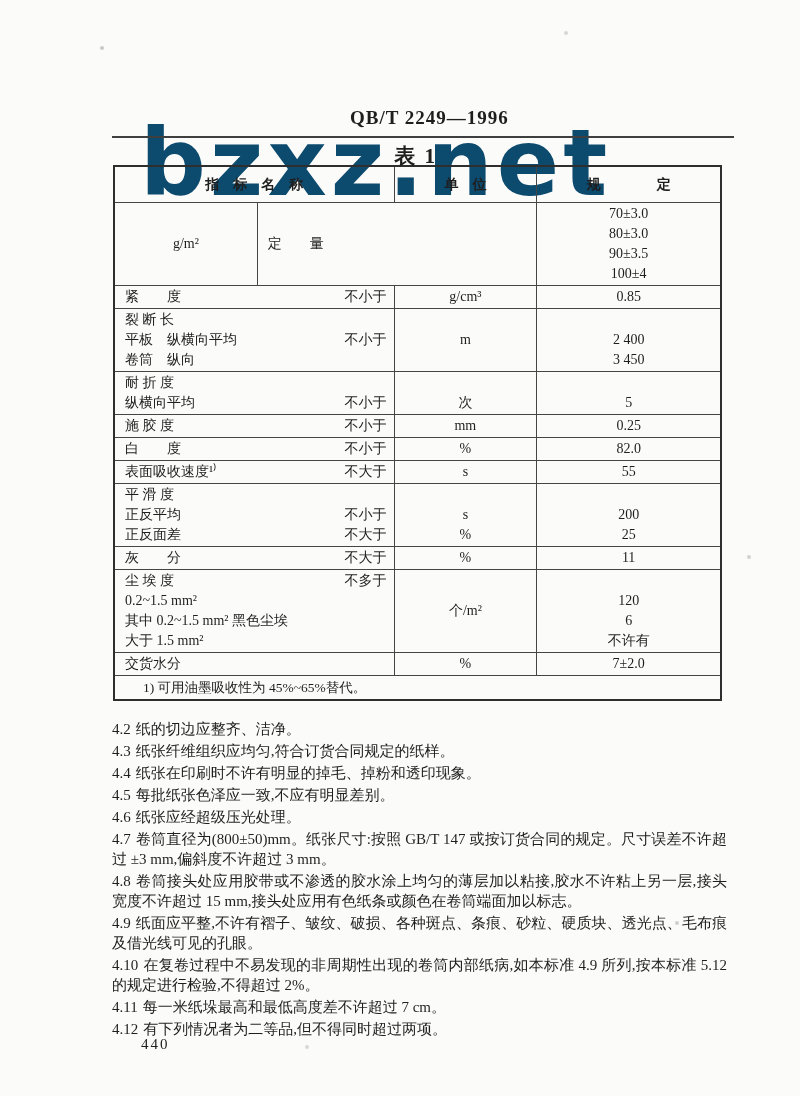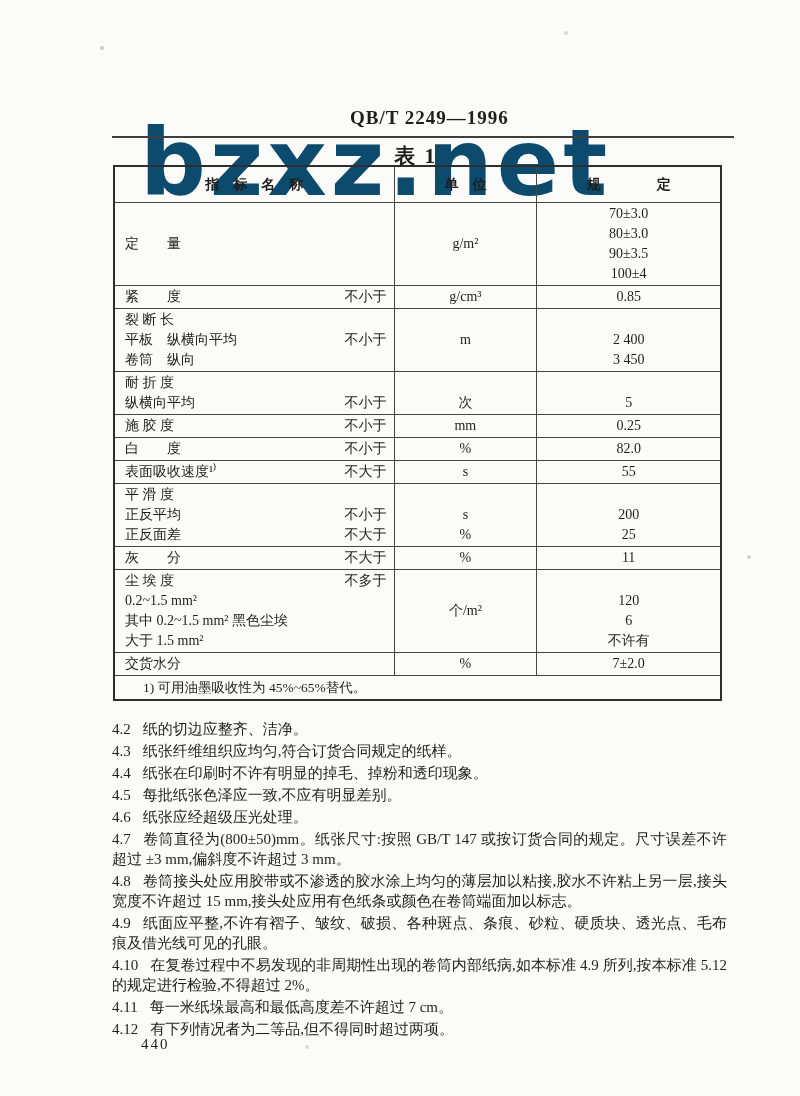--- a/index.html
+++ b/index.html
@@ -43,21 +43,21 @@
   .t-uline,.t-sline{line-height:20px;min-height:20px;text-align:center;}
   .t-foot{
     border-top:1px solid #454545;line-height:21px;padding:1px 6px 1px 28px;
     font-size:13.5px;
   }
   .clauses{
     position:absolute;top:719px;left:112px;width:615px;z-index:1;
     font-size:15px;line-height:20px;
   }
   .clause{margin:0 0 2px 0;text-align:justify;}
-  .c-num{margin-right:12px;white-space:nowrap;}
+  .c-num{margin-right:5px;white-space:nowrap;}
   .page-num{
     position:absolute;top:1036px;left:141px;z-index:1;
     font-size:15px;letter-spacing:2px;
   }
   .specks{position:absolute;top:0;left:0;width:2px;height:2px;background:transparent;
     box-shadow:101px 47px 0 1px #c9c9c9, 565px 32px 0 1px #d6d6d6,
                748px 556px 0 1px #d2d2d2, 676px 922px 0 1px #cfcfcf,
                306px 1046px 0 1px #d8d8d8;
     border-radius:50%;z-index:0;}
 </style>
@@ -75,27 +75,27 @@
 <div class="tbl-caption">表 1</div>
 
 <div class="tbl">
   <div class="t-row t-head">
     <div class="t-c t-c1">指　标　名　称</div>
     <div class="t-c t-c2">单　位</div>
     <div class="t-c t-c3">规　　　　定</div>
   </div>
   <div id="t-body">
       <div class="t-row">
+        <div class="t-c t-c2">
+          <div class="t-uline">g/m²</div>
+        </div>
         <div class="t-c t-c1">
           <div class="t-line">
             <span>定　　量</span>
           </div>
-        </div>
-        <div class="t-c t-c2">
-          <div class="t-uline">g/m²</div>
         </div>
         <div class="t-c t-c3">
           <div class="t-sline">70±3.0</div>
           <div class="t-sline">80±3.0</div>
           <div class="t-sline">90±3.5</div>
           <div class="t-sline">100±4</div>
         </div>
       </div>
       <div class="t-row">
         <div class="t-c t-c1">

